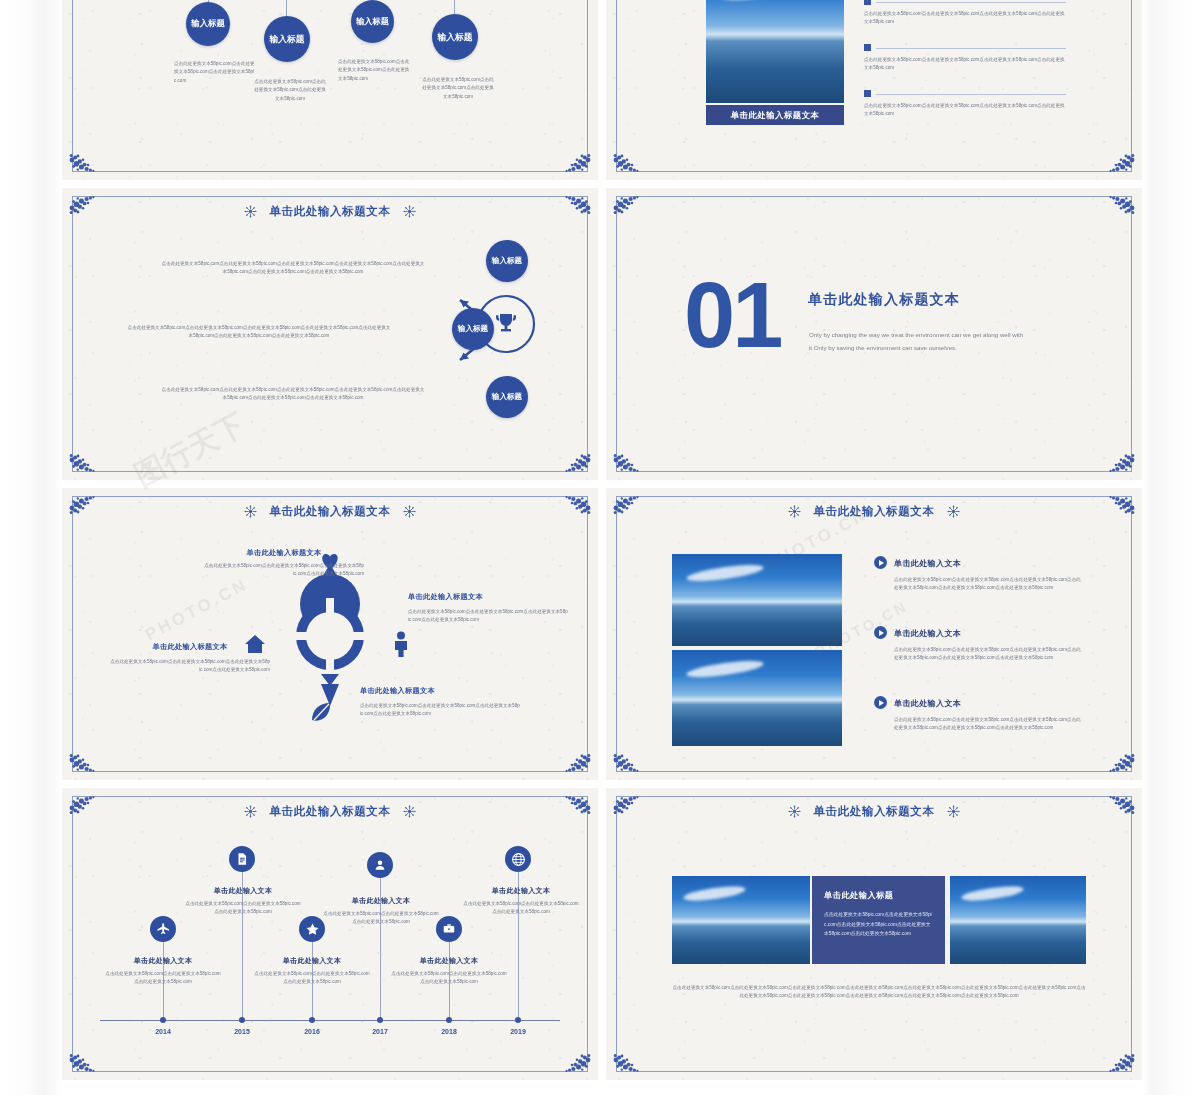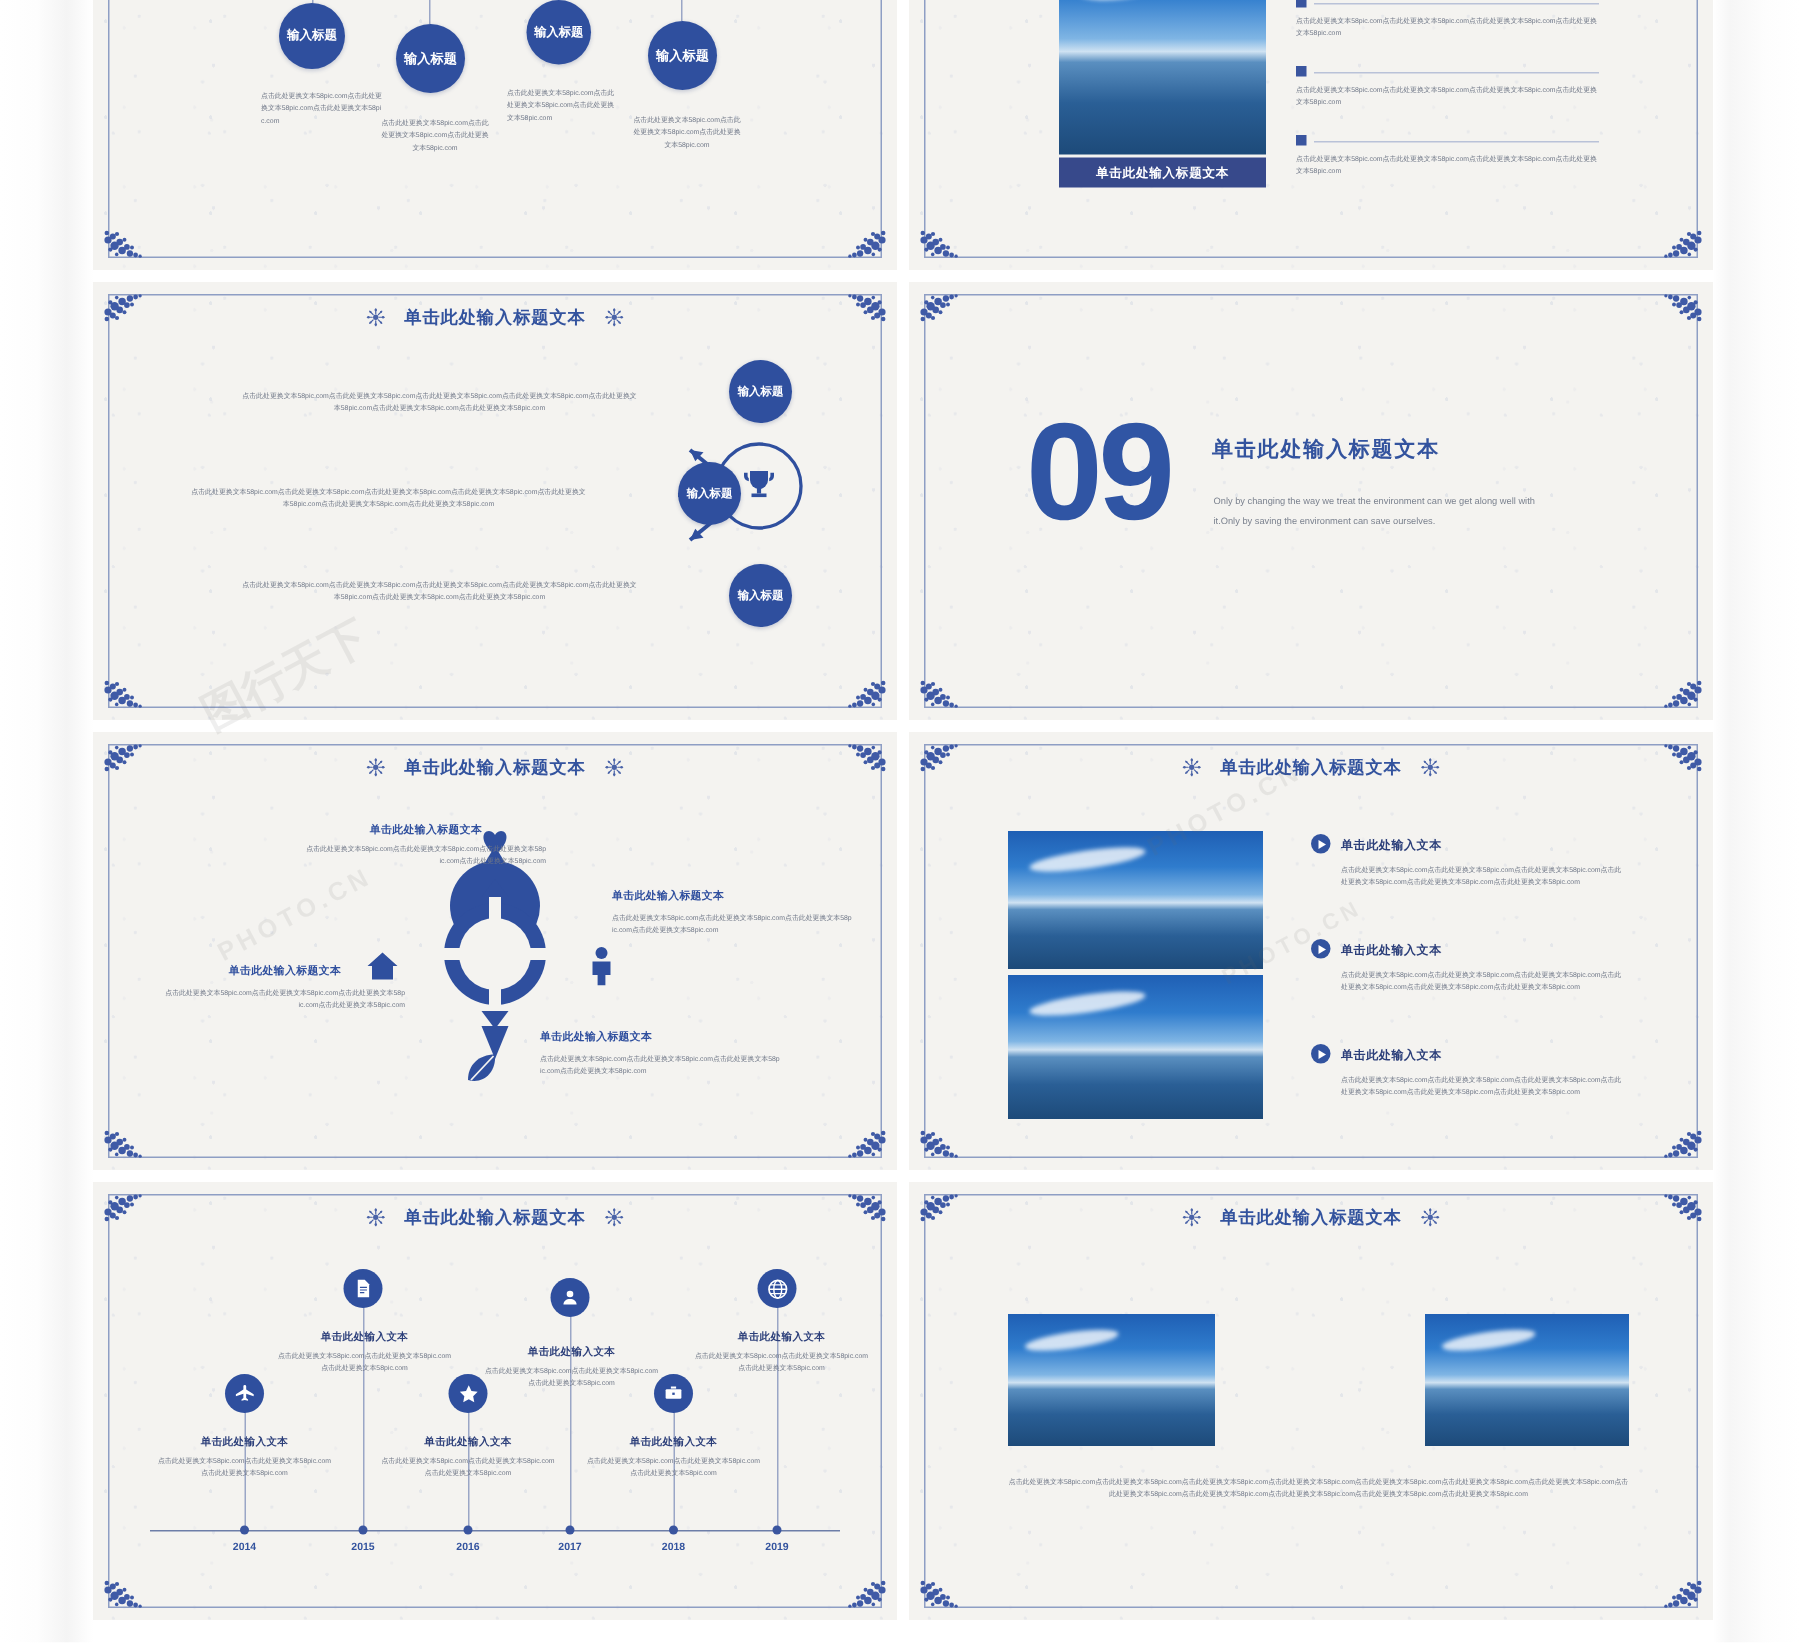--- a/index.html
+++ b/index.html
@@ -330,21 +330,21 @@
     <svg class="corner c-tr">
         <use href="#corner-orn"></use>
       </svg>
     <svg class="corner c-bl">
         <use href="#corner-orn"></use>
       </svg>
     <svg class="corner c-br">
         <use href="#corner-orn"></use>
       </svg>
 
-    <div class="big-num" style="left:78px;top:90px">09</div>
+    <div class="big-num" style="left:78px;top:90px">01</div>
     <div class="s4-h" style="left:202px;top:103px">单击此处输入标题文本</div>
     <div class="s4-p" style="left:203px;top:140px;width:230px">Only by changing the way we treat the environment can we get along well with it.Only by saving the environment can save ourselves.</div>
   </div>
 
   <div style="grid-column:1/3;height:8px;background:#fff"></div>
 
   <div class="slide">
     <div class="slide-bg"></div>
     <div class="frame"></div>
     <svg class="corner c-tl">
@@ -584,20 +584,24 @@
       <svg class="orn" width="13" height="13">
           <use href="#snowflake"></use>
         </svg>
       <span>单击此处输入标题文本</span>
       <svg class="orn" width="13" height="13">
           <use href="#snowflake"></use>
         </svg>
     </div>
 
     <div class="photo" style="left:66px;top:88px;width:138px;height:88px"></div>
+    <div class="card" style="left:206px;top:88px;width:133px;height:88px">
+      <h4>单击此处输入标题</h4>
+      <p>点击此处更换文本58pic.com点击此处更换文本58pic.com点击此处更换文本58pic.com点击此处更换文本58pic.com点击此处更换文本58pic.com</p>
+    </div>
     <div class="photo" style="left:344px;top:88px;width:136px;height:88px"></div>
 
     <div class="body-txt" style="position:absolute;left:66px;top:196px;width:414px;text-align:center">点击此处更换文本58pic.com点击此处更换文本58pic.com点击此处更换文本58pic.com点击此处更换文本58pic.com点击此处更换文本58pic.com点击此处更换文本58pic.com点击此处更换文本58pic.com点击此处更换文本58pic.com点击此处更换文本58pic.com点击此处更换文本58pic.com点击此处更换文本58pic.com点击此处更换文本58pic.com</div>
   </div>
 
 </div>
 
 <div class="wm" style="left:130px;top:430px;font-size:30px;transform:rotate(-28deg);font-family:'Liberation Serif',serif">图行天下</div>
 <div class="wm" style="left:140px;top:600px;font-size:17px;transform:rotate(-28deg);letter-spacing:3px">PHOTO.CN</div>
 <div class="wm" style="left:760px;top:530px;font-size:17px;transform:rotate(-28deg);letter-spacing:3px">PHOTO.CN</div>

